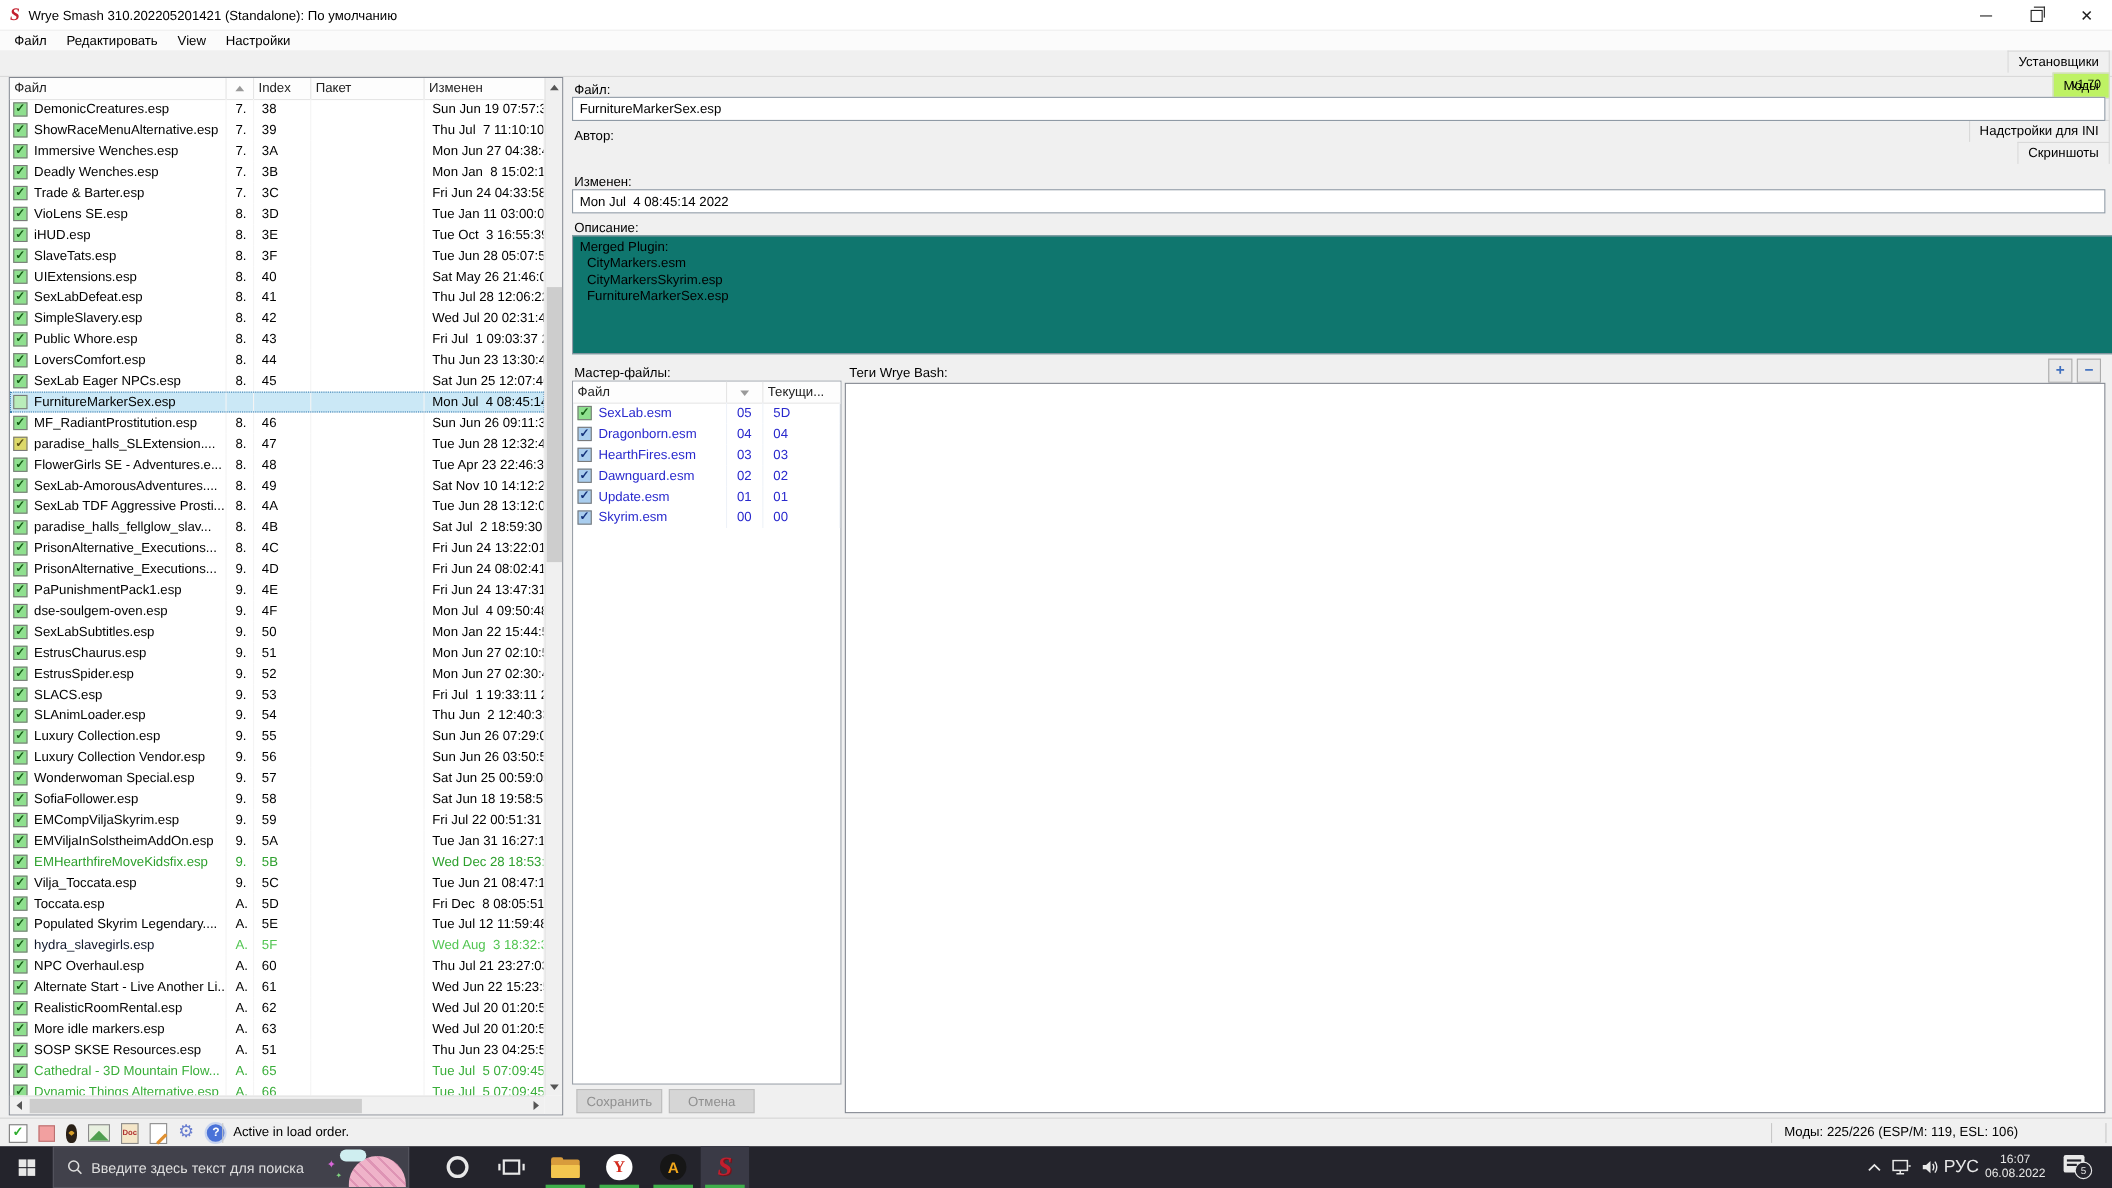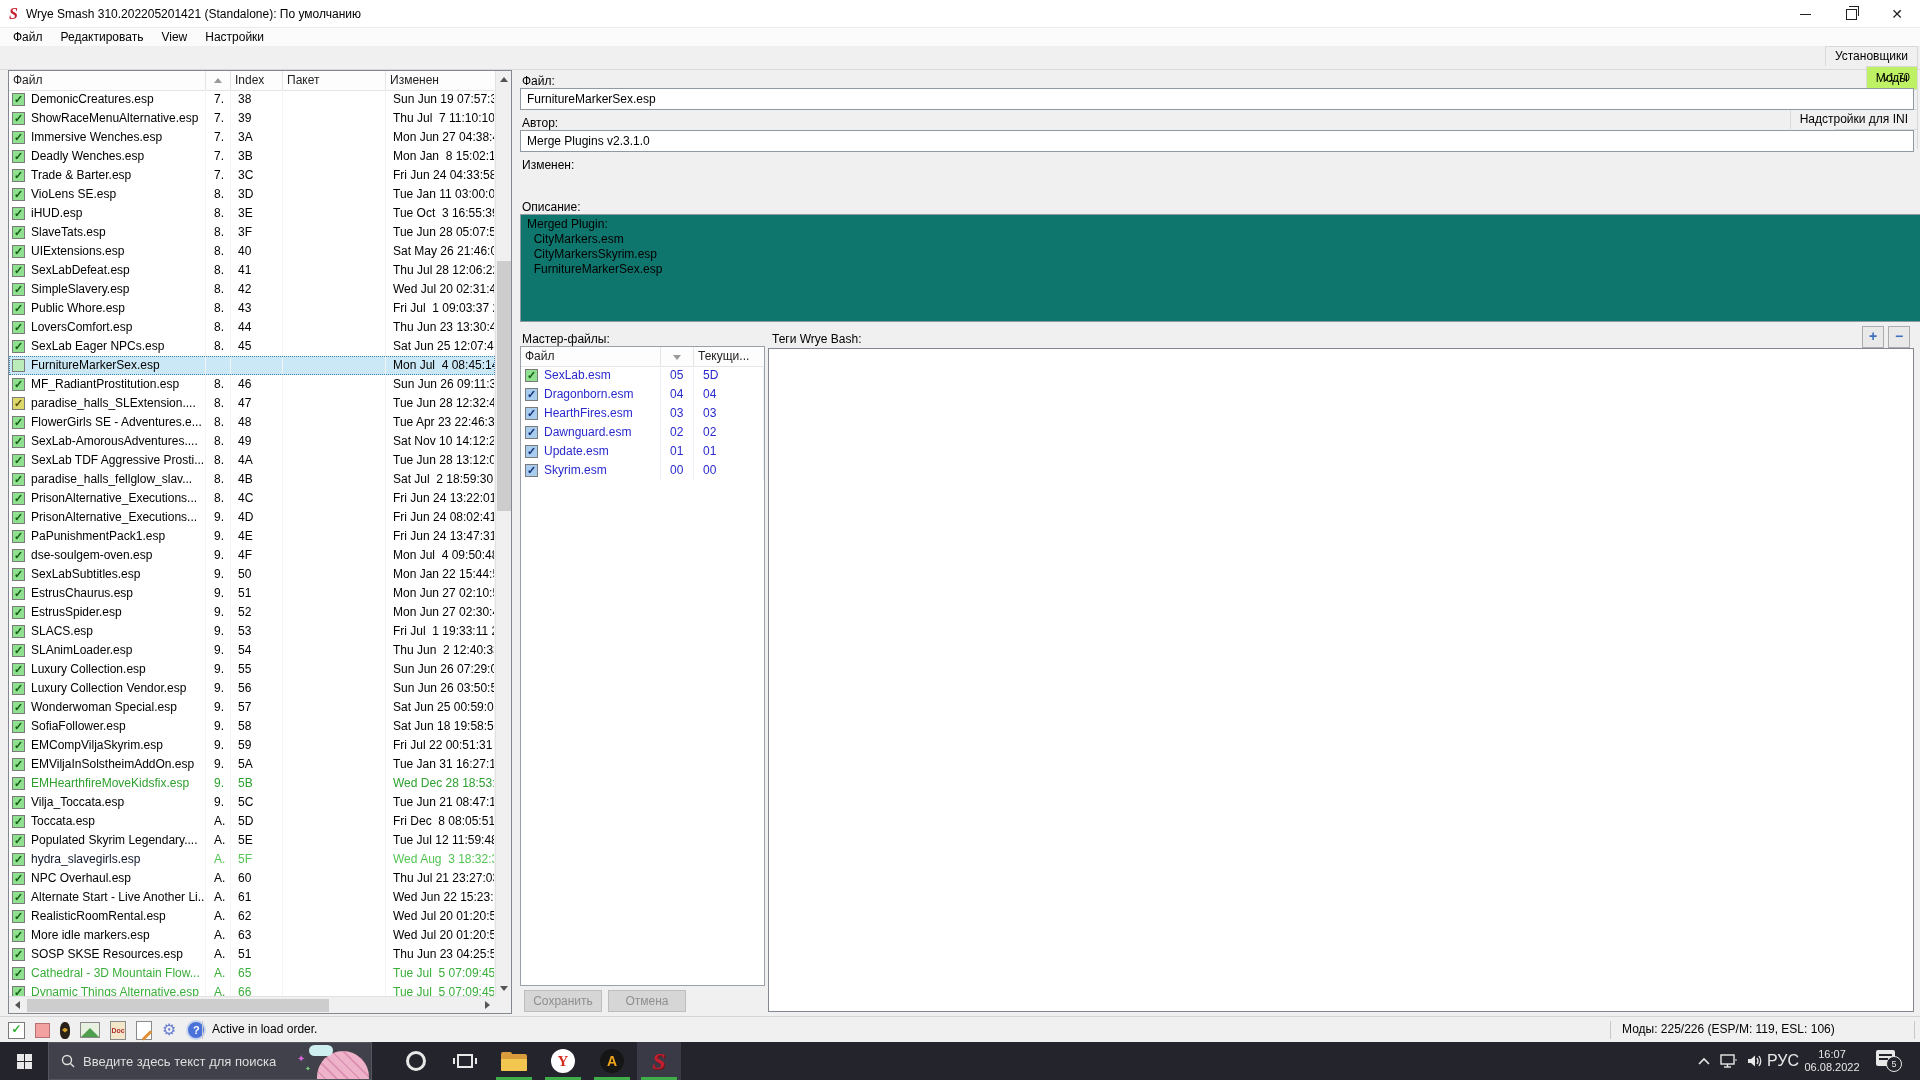--- a/index.html
+++ b/index.html
@@ -709,23 +709,23 @@
     </div>
     <div class="scroll-corner"></div>
   </div>
 
   <div class="version">v1.70</div>
 
   <div class="fld-label" style="top:74px">Файл:</div>
   <div class="inp" style="top:88px">FurnitureMarkerSex.esp</div>
 
   <div class="fld-label" style="top:116px">Автор:</div>
-  <div class="inp" style="top:130px">Merge Plugins v2.3.1.0</div>
 
   <div class="fld-label" style="top:158px">Изменен:</div>
+  <div class="inp" style="top:172px">Mon Jul  4 08:45:14 2022</div>
 
   <div class="fld-label" style="top:200px">Описание:</div>
   <div class="desc-box" id="desc-box">Merged Plugin:
   CityMarkers.esm
   CityMarkersSkyrim.esp
   FurnitureMarkerSex.esp</div>
 
   <div class="fld-label" style="top:332px">Мастер-файлы:</div>
   <div class="master-table">
     <div class="master-header">

